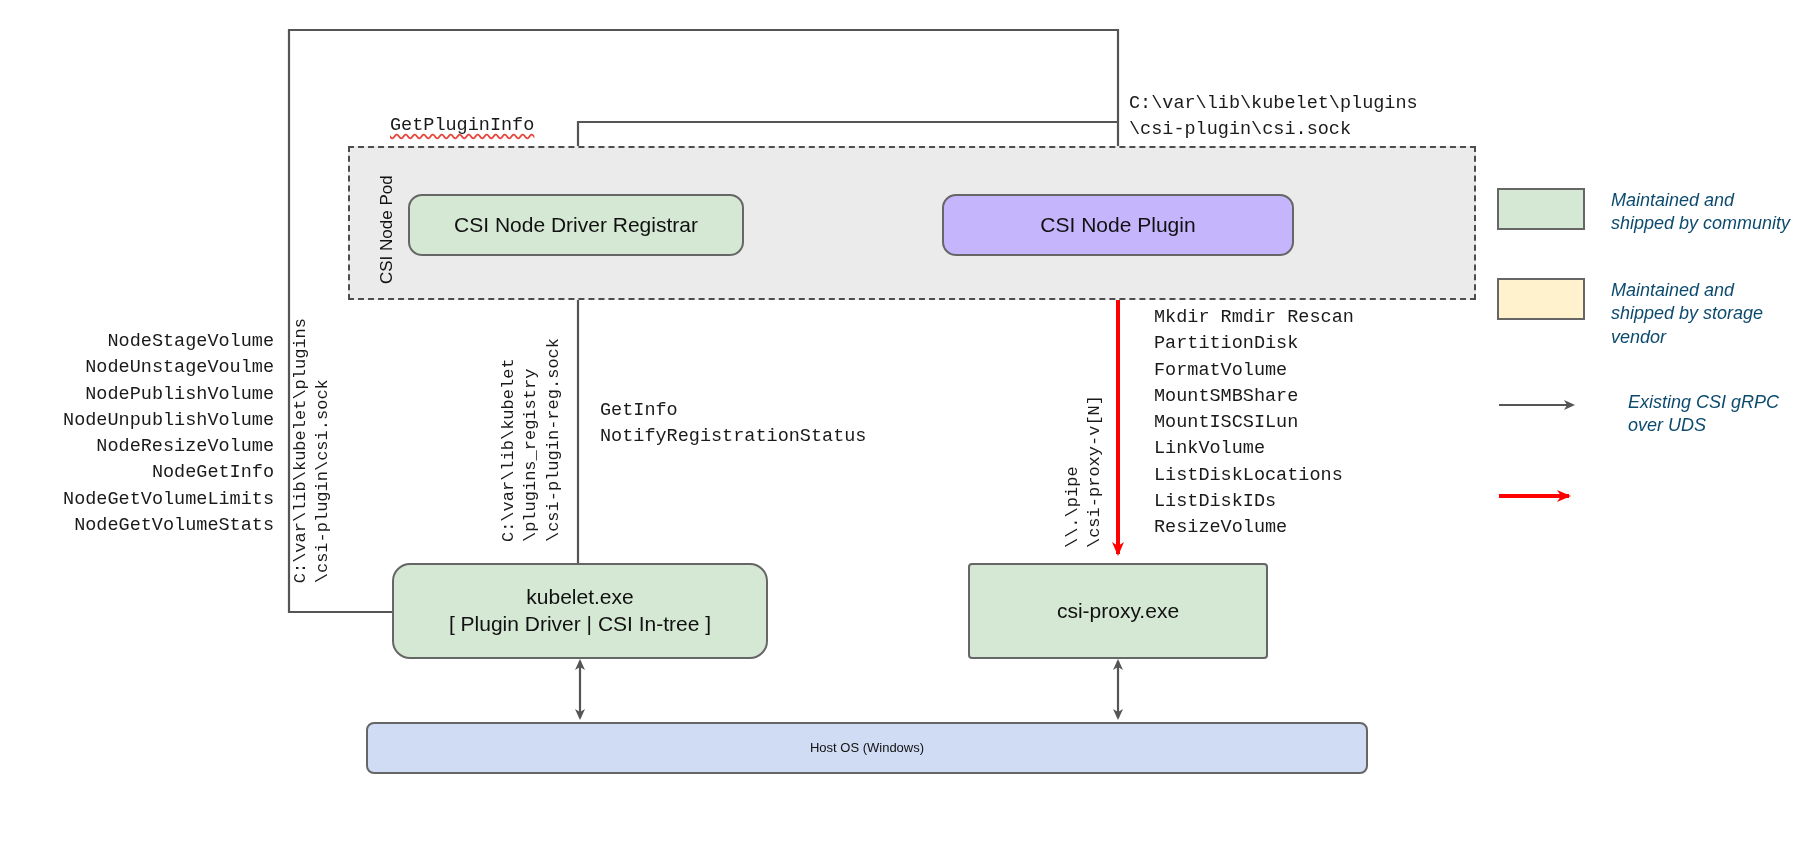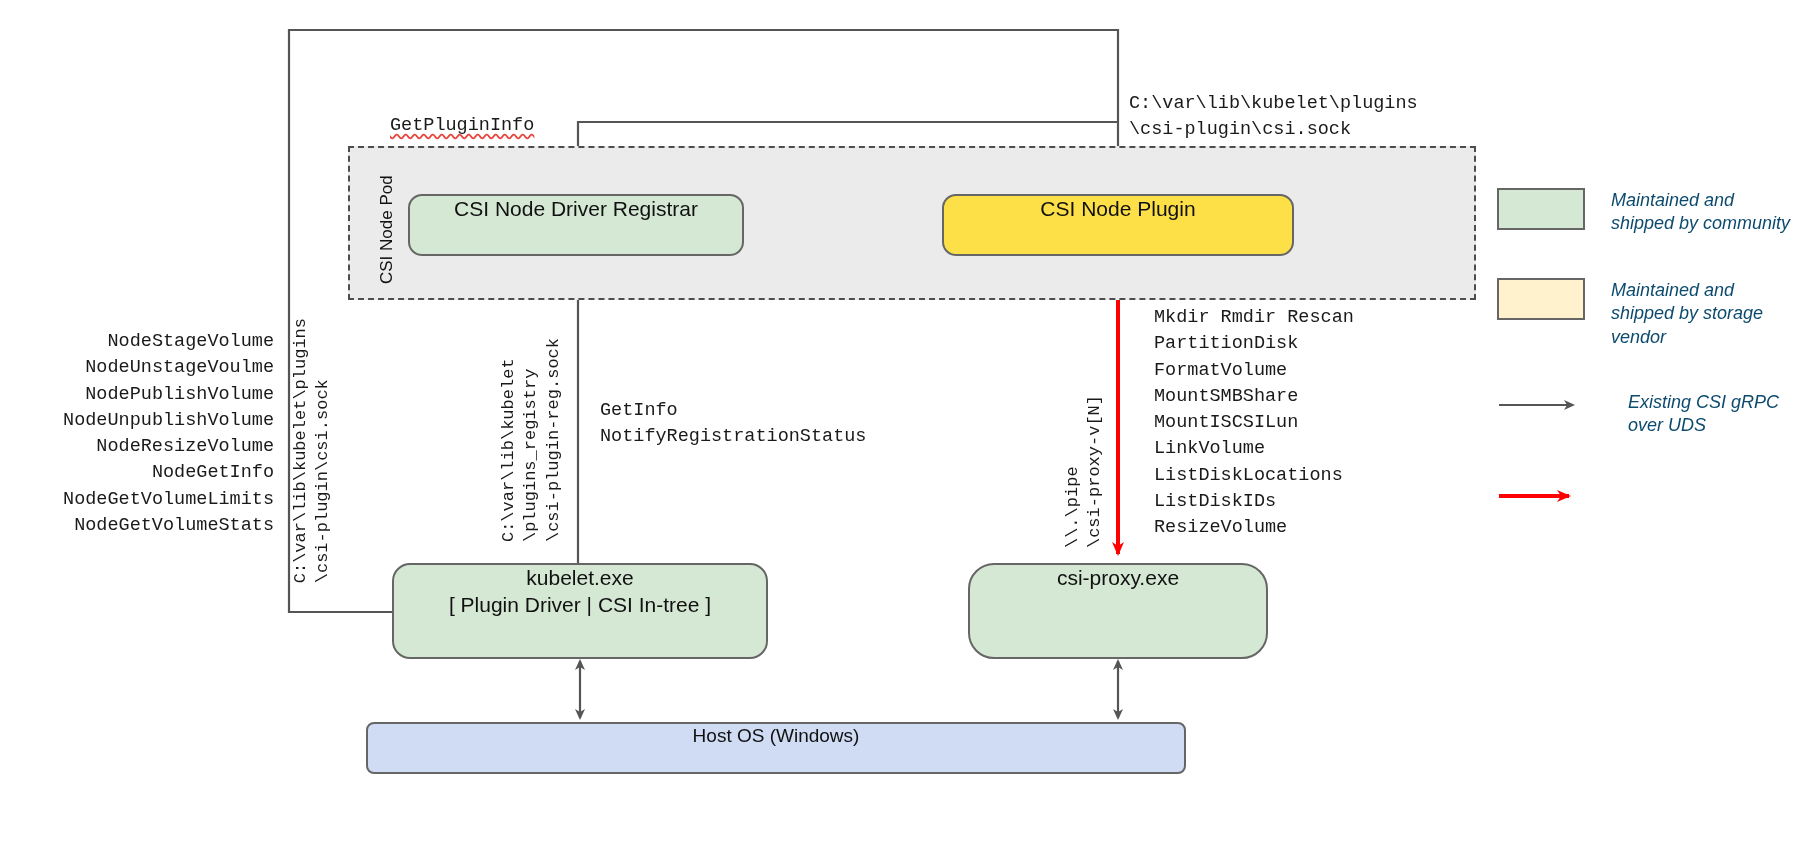--- a/index.html
+++ b/index.html
@@ -21,32 +21,32 @@
     display:flex;align-items:flex-end;justify-content:center;
     font-size:17px;color:#111;
     writing-mode:vertical-rl;transform:rotate(180deg);
     white-space:nowrap;
   }
 
   
   .nbox{
     position:absolute;box-sizing:border-box;
     border:2px solid #666666;border-radius:14px;
-    display:flex;flex-direction:column;align-items:center;justify-content:flex-start;
+    display:flex;flex-direction:column;align-items:center;justify-content:center;
     font-size:21px;color:#111;line-height:1.28;text-align:center;
   }
   .green{background:#d5e8d4;}
-  .yellow{background:#fde047;}
+  .yellow{background:#c4b5fd;}
   .blue{background:#cfdcf3;}
 
   #box-registrar{left:408px;top:194px;width:336px;height:62px;}
   #box-nodeplugin{left:942px;top:194px;width:352px;height:62px;}
   #box-kubelet{left:392px;top:563px;width:376px;height:96px;border-radius:18px;}
-  #box-csiproxy{left:968px;top:563px;width:300px;height:96px;border-radius:26px;}
-  #box-hostos{left:366px;top:722px;width:820px;height:52px;border-radius:8px;font-size:19px;}
+  #box-csiproxy{left:968px;top:563px;width:300px;height:96px;border-radius:4px;}
+  #box-hostos{left:366px;top:722px;width:1002px;height:52px;border-radius:8px;font-size:13px;}
 
   
   .mono{
     position:absolute;
     font-family:"Liberation Mono", monospace;
     font-size:18.5px;line-height:1.42;color:#1a1a1a;white-space:pre;
   }
   #lbl-getplugininfo{
     left:390px;top:113px;
     text-decoration:underline wavy #e8453c;

